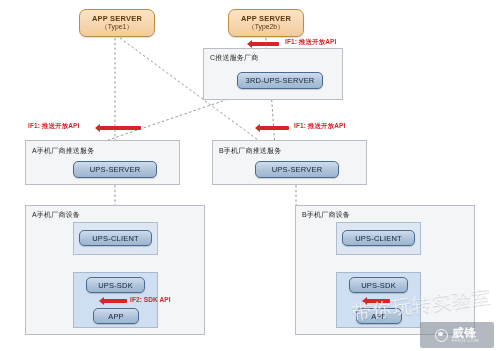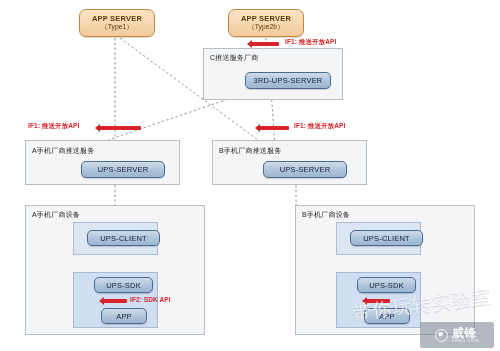--- a/index.html
+++ b/index.html
@@ -19,21 +19,20 @@
     border:1px solid #4a6a8f;
     border-radius:5px;
     background:linear-gradient(to bottom,#cfdcec 0%,#aec3da 55%,#9db6d0 100%);
     color:#13213a;
     font-size:7.5px;
     letter-spacing:.2px;
     display:flex;align-items:center;justify-content:center;
     text-align:center;
     box-shadow:0 1px 1px rgba(0,0,0,.16);
     white-space:nowrap;
-    margin-left:8px;
   }
 
   
   .appserver{
     position:absolute;
     box-sizing:border-box;
     border:1px solid #c08a3e;
     border-radius:7px;
     background:linear-gradient(to bottom,#fbe3c4 0%,#f6d5ad 60%,#f2cb9d 100%);
     color:#5b3a10;

